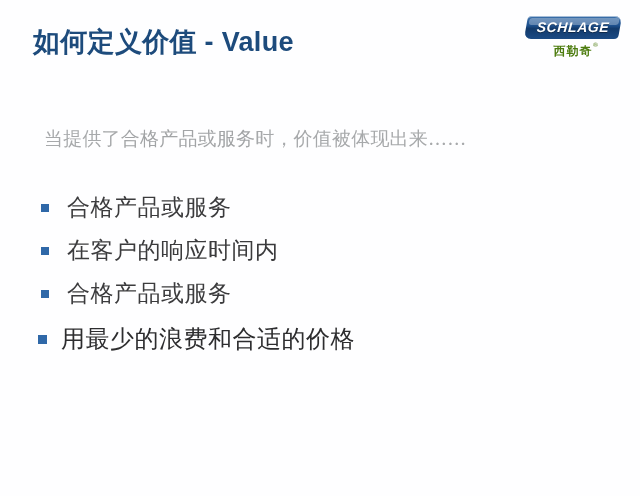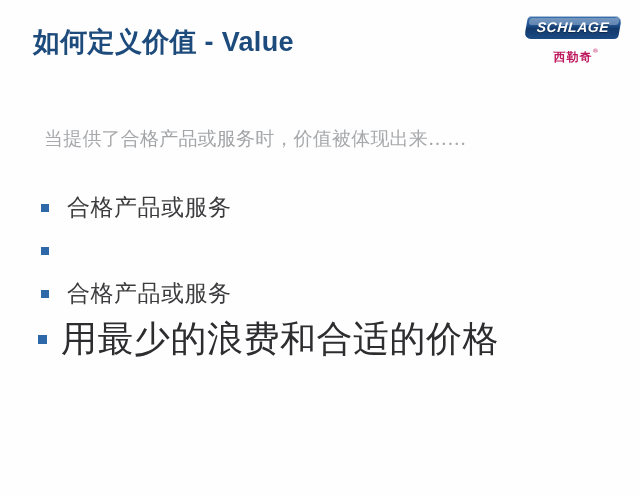--- a/index.html
+++ b/index.html
@@ -84,25 +84,25 @@
     font-family: "Liberation Sans", sans-serif;
     font-size: 14px;
     font-weight: bold;
     font-style: italic;
     color: #ffffff;
     letter-spacing: 0.6px;
     text-shadow: 0 1px 0 rgba(0,0,0,0.35);
     z-index: 2;
   }
   #logo-cn {
-    margin-top: 10px;
+    margin-top: 4px;
     font-family: "DejaVu Sans", sans-serif;
     font-size: 12px;
     font-weight: bold;
-    color: #be185d;
+    color: #4d7c0f;
     letter-spacing: 1px;
     position: relative;
     display: inline-block;
   }
   #logo-cn .tm {
     position: absolute;
     right: -7px;
     top: -2px;
     font-size: 6px;
     font-weight: normal;
@@ -153,21 +153,21 @@
     height: 9px;
   }
   .bullet-text {
     font-family: "DejaVu Serif", "Liberation Serif", serif;
     font-size: 23px;
     color: #3b3b3d;
     letter-spacing: 0.5px;
     white-space: nowrap;
   }
   .bullet-row.last .bullet-text {
-    font-size: 36px;
+    font-size: 24px;
     color: #2d2d2f;
     letter-spacing: 0.5px;
   }
 
   
   #footer {
     position: absolute;
     left: 0;
     bottom: 0;
     width: 640px;
@@ -198,20 +198,21 @@
 
   <div id="bullet-list">
 
     <div class="bullet-row">
       <span class="bullet-marker"></span>
       <span class="bullet-text">合格产品或服务</span>
     </div>
 
     <div class="bullet-row">
       <span class="bullet-marker"></span>
+      <span class="bullet-text">在客户的响应时间内</span>
     </div>
 
     <div class="bullet-row">
       <span class="bullet-marker"></span>
       <span class="bullet-text">合格产品或服务</span>
     </div>
 
     <div class="bullet-row last">
       <span class="bullet-marker"></span>
       <span class="bullet-text">用最少的浪费和合适的价格</span>

